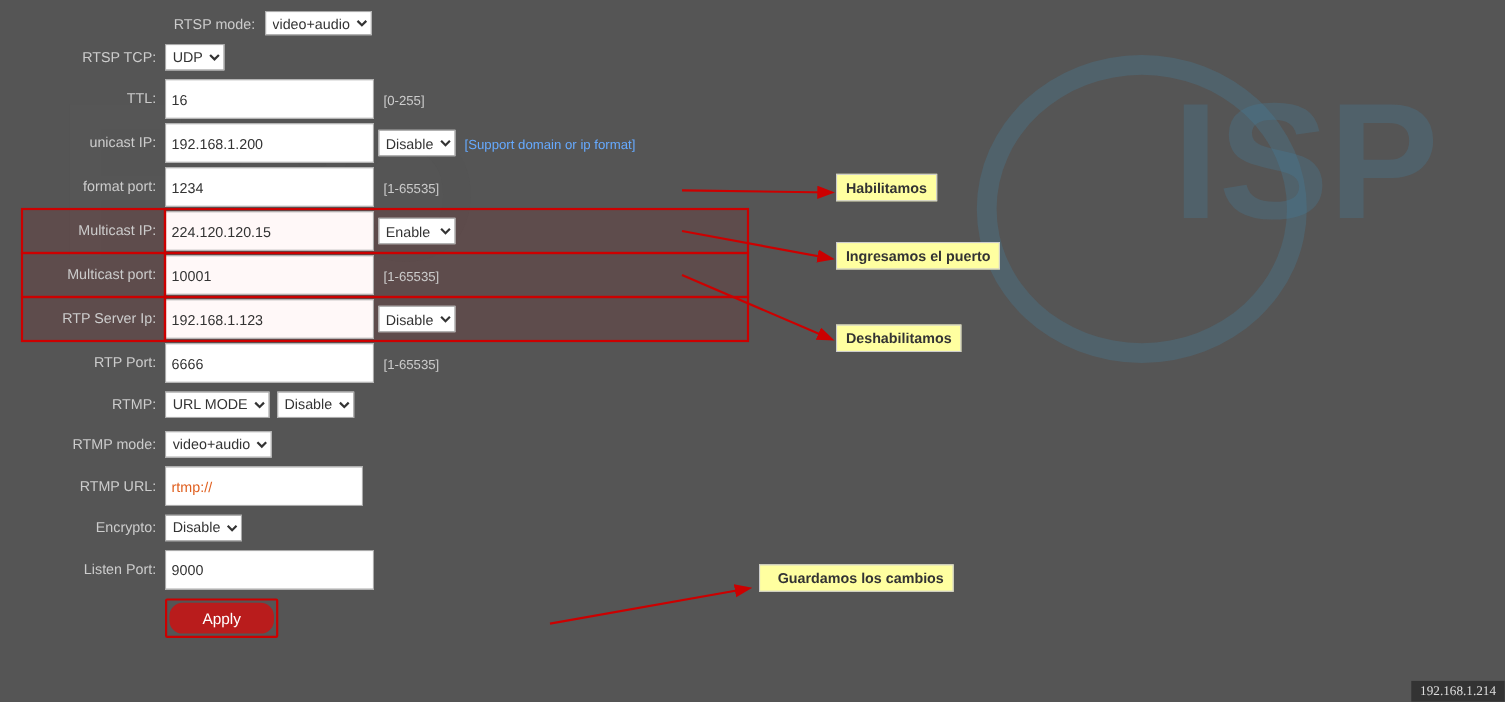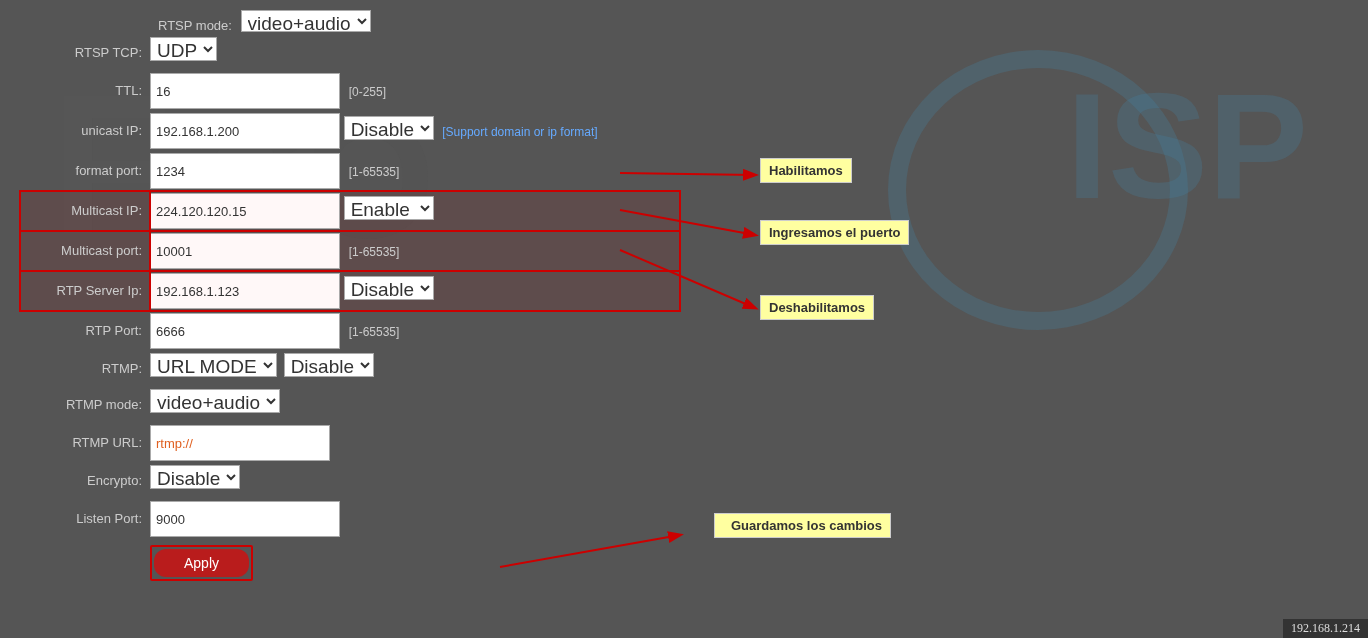--- a/index.html
+++ b/index.html
@@ -70,21 +70,21 @@
       padding: 2px 5px;
       font-size: 13px;
       height: 36px;
       color: #333;
     }
 
     select {
       background: #fff;
       border: 1px solid #aaa;
       padding: 1px 2px;
-      font-size: 19px;
+      font-size: 13px;
       height: 24px;
       color: #333;
     }
 
     .hint-text {
       color: #ccc;
       font-size: 12px;
       margin-left: 5px;
     }
 
@@ -187,21 +187,21 @@
   <defs>
     <marker id="arrow" markerWidth="8" markerHeight="8" refX="6" refY="3" orient="auto">
       <path d="M0,0 L0,6 L8,3 z" fill="#cc0000"></path>
     </marker>
   </defs>
 </svg>
 
 <div class="annotation" style="left:760px; top:158px;">Habilitamos</div>
 <div class="annotation" style="left:760px; top:220px;">Ingresamos el puerto</div>
 <div class="annotation" style="left:760px; top:295px;">Deshabilitamos</div>
-<div class="annotation" style="left:714px; top:513px;padding-left:16px;">Guardamos los cambios</div>
+<div class="annotation" style="left:690px; top:513px;padding-left:16px;">Guardamos los cambios</div>
 
 <div class="main-content">
 
   <div class="top-partial">
     <span style="margin-right:5px;">RTSP mode:</span>
     <select>
       <option>video+audio</option>
     </select>
   </div>
 

